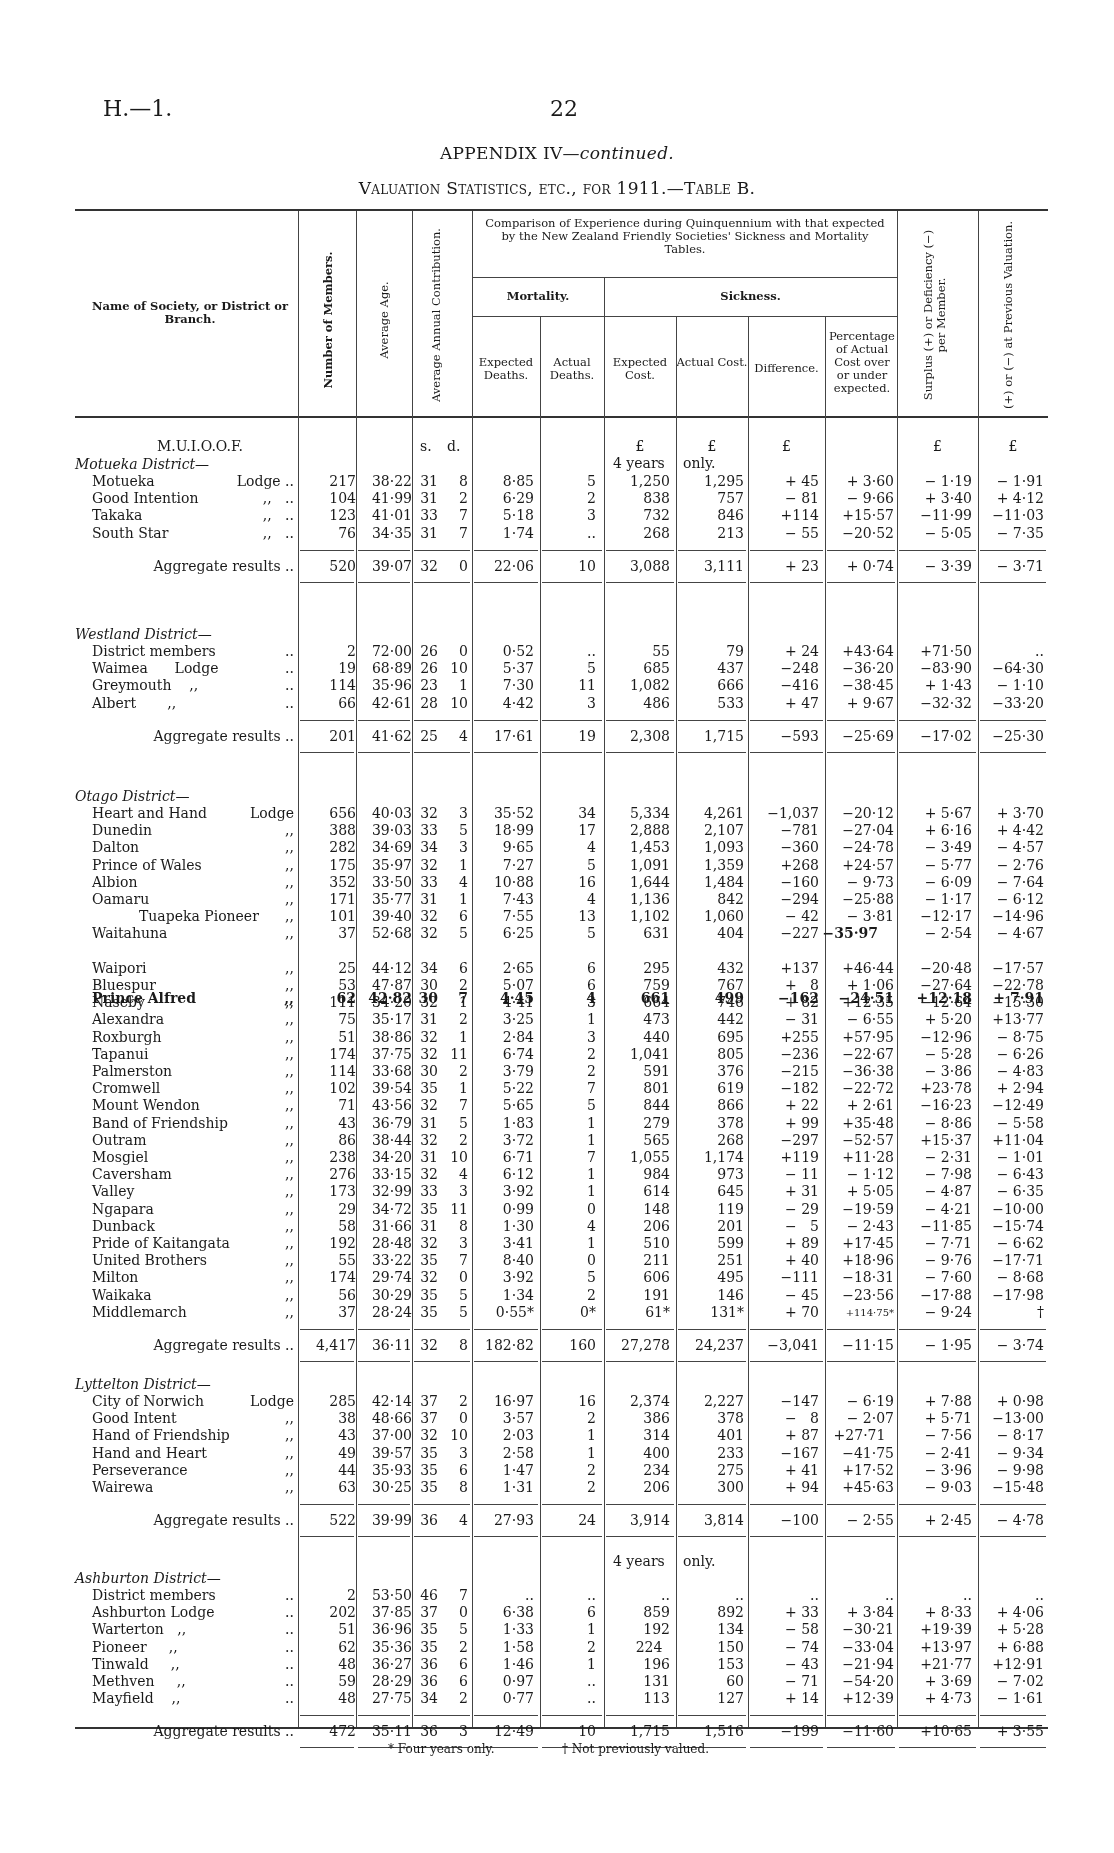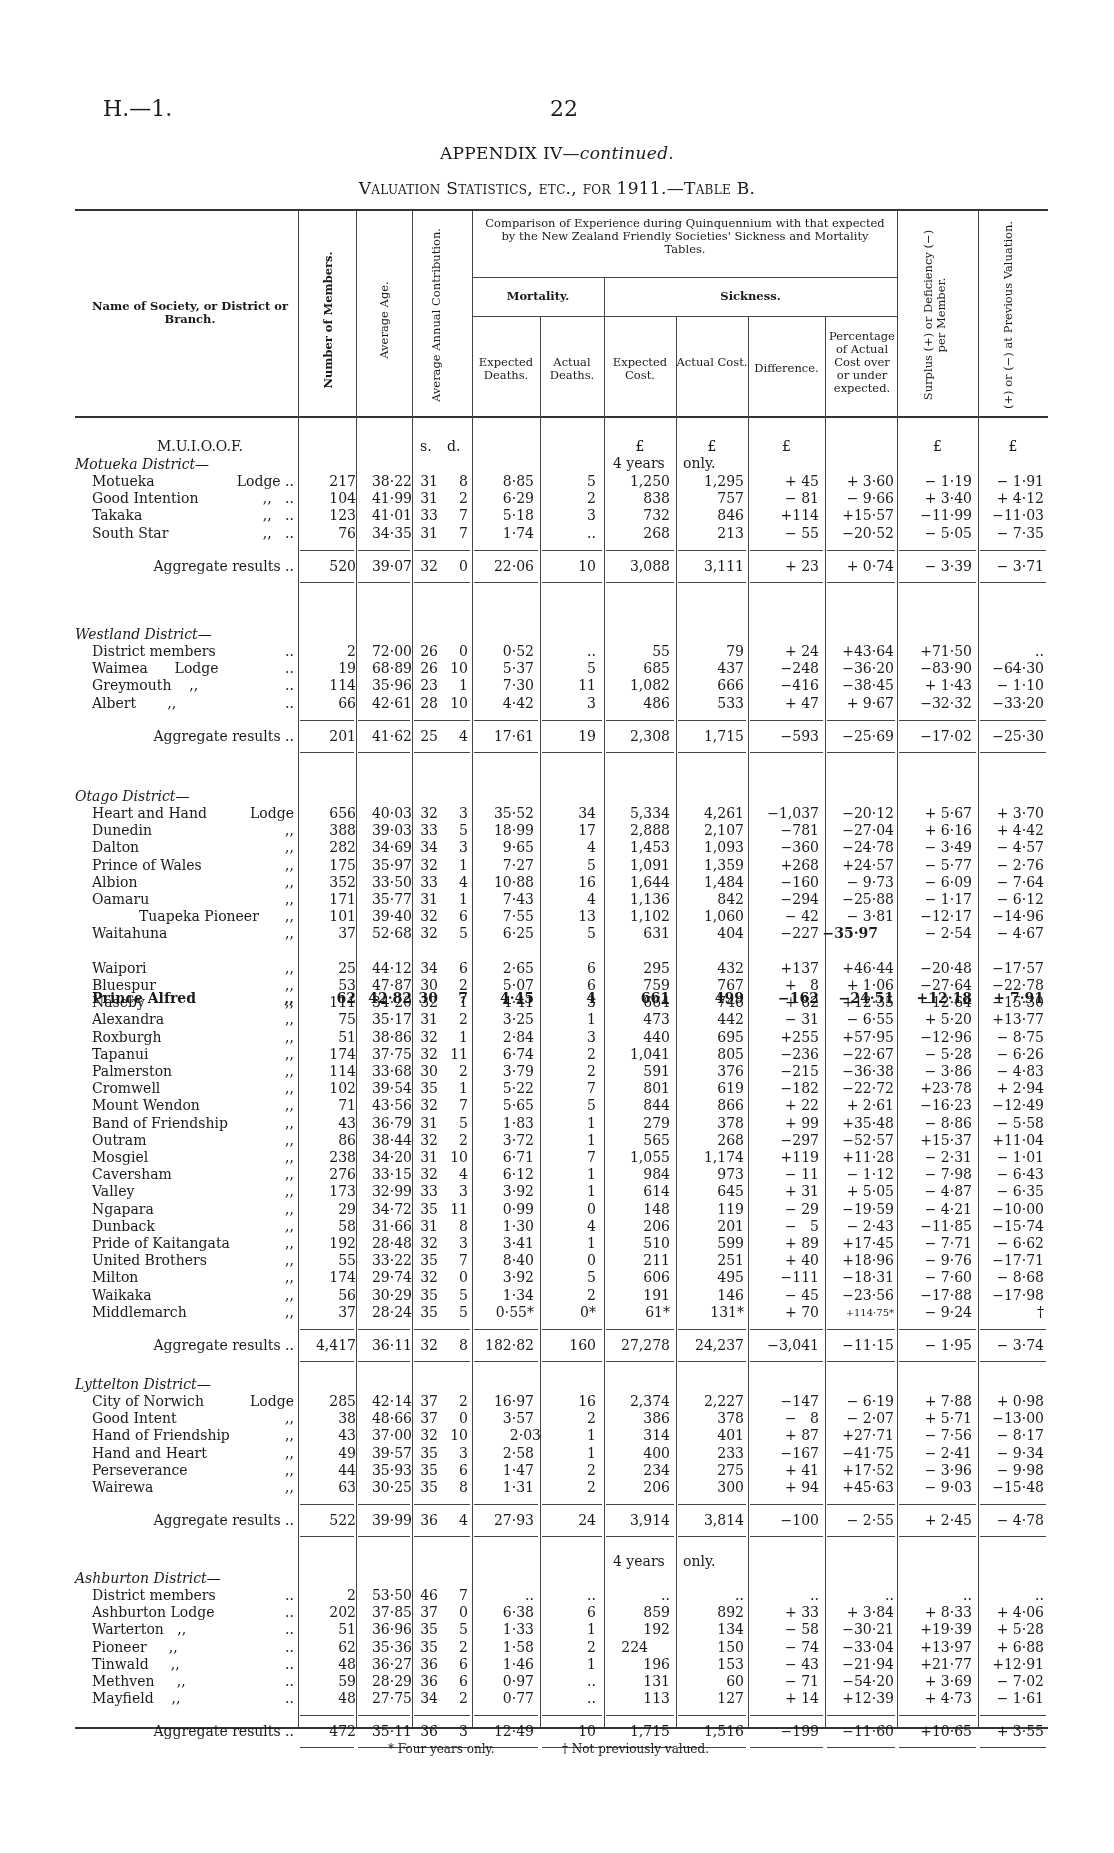--- a/index.html
+++ b/index.html
@@ -840,26 +840,26 @@
         <span class="c r" style="left: 897px; width: 75px;">+ 5·71</span>
         <span class="c r" style="left: 978px; width: 66px;">−13·00</span>
       </div>
       <div class="row" style="top: 1427.4px;">
         <span class="c" style="left: 92px;">Hand of Friendship</span>
         <span class="c r" style="left: 200px; width: 94px;">,,</span>
         <span class="c r" style="left: 298px; width: 58px;">43</span>
         <span class="c r" style="left: 356px; width: 56px;">37·00</span>
         <span class="c r" style="left: 414px; width: 24px;">32</span>
         <span class="c r" style="left: 440px; width: 28px;">10</span>
-        <span class="c r" style="left: 472px; width: 62px; margin-left: 7px;">2·03</span>
+        <span class="c r" style="left: 472px; width: 62px;">2·03</span>
         <span class="c r" style="left: 540px; width: 56px;">1</span>
         <span class="c r" style="left: 604px; width: 66px;">314</span>
         <span class="c r" style="left: 676px; width: 68px;">401</span>
         <span class="c r" style="left: 748px; width: 71px;">+ 87</span>
-        <span class="c r" style="left: 825px; width: 69px;">+27·71</span>
+        <span class="c r" style="left: 825px; width: 69px; text-align: center;">+27·71</span>
         <span class="c r" style="left: 897px; width: 75px;">− 7·56</span>
         <span class="c r" style="left: 978px; width: 66px;">− 8·17</span>
       </div>
       <div class="row" style="top: 1444.6px;">
         <span class="c" style="left: 92px;">Hand and Heart</span>
         <span class="c r" style="left: 200px; width: 94px;">,,</span>
         <span class="c r" style="left: 298px; width: 58px;">49</span>
         <span class="c r" style="left: 356px; width: 56px;">39·57</span>
         <span class="c r" style="left: 414px; width: 24px;">35</span>
         <span class="c r" style="left: 440px; width: 28px;">3</span>
@@ -992,21 +992,21 @@
       </div>
       <div class="row" style="top: 1638.6px;">
         <span class="c" style="left: 92px;">Pioneer     ,,</span>
         <span class="c r" style="left: 200px; width: 94px;">..</span>
         <span class="c r" style="left: 298px; width: 58px;">62</span>
         <span class="c r" style="left: 356px; width: 56px;">35·36</span>
         <span class="c r" style="left: 414px; width: 24px;">35</span>
         <span class="c r" style="left: 440px; width: 28px;">2</span>
         <span class="c r" style="left: 472px; width: 62px;">1·58</span>
         <span class="c r" style="left: 540px; width: 56px;">2</span>
-        <span class="c r" style="left: 582px; width: 66px;">224</span>
+        <span class="c r" style="left: 616px; width: 66px; text-align: center;">224</span>
         <span class="c r" style="left: 676px; width: 68px;">150</span>
         <span class="c r" style="left: 748px; width: 71px;">− 74</span>
         <span class="c r" style="left: 825px; width: 69px;">−33·04</span>
         <span class="c r" style="left: 897px; width: 75px;">+13·97</span>
         <span class="c r" style="left: 978px; width: 66px;">+ 6·88</span>
       </div>
       <div class="row" style="top: 1655.8px;">
         <span class="c" style="left: 92px;">Tinwald     ,,</span>
         <span class="c r" style="left: 200px; width: 94px;">..</span>
         <span class="c r" style="left: 298px; width: 58px;">48</span>

